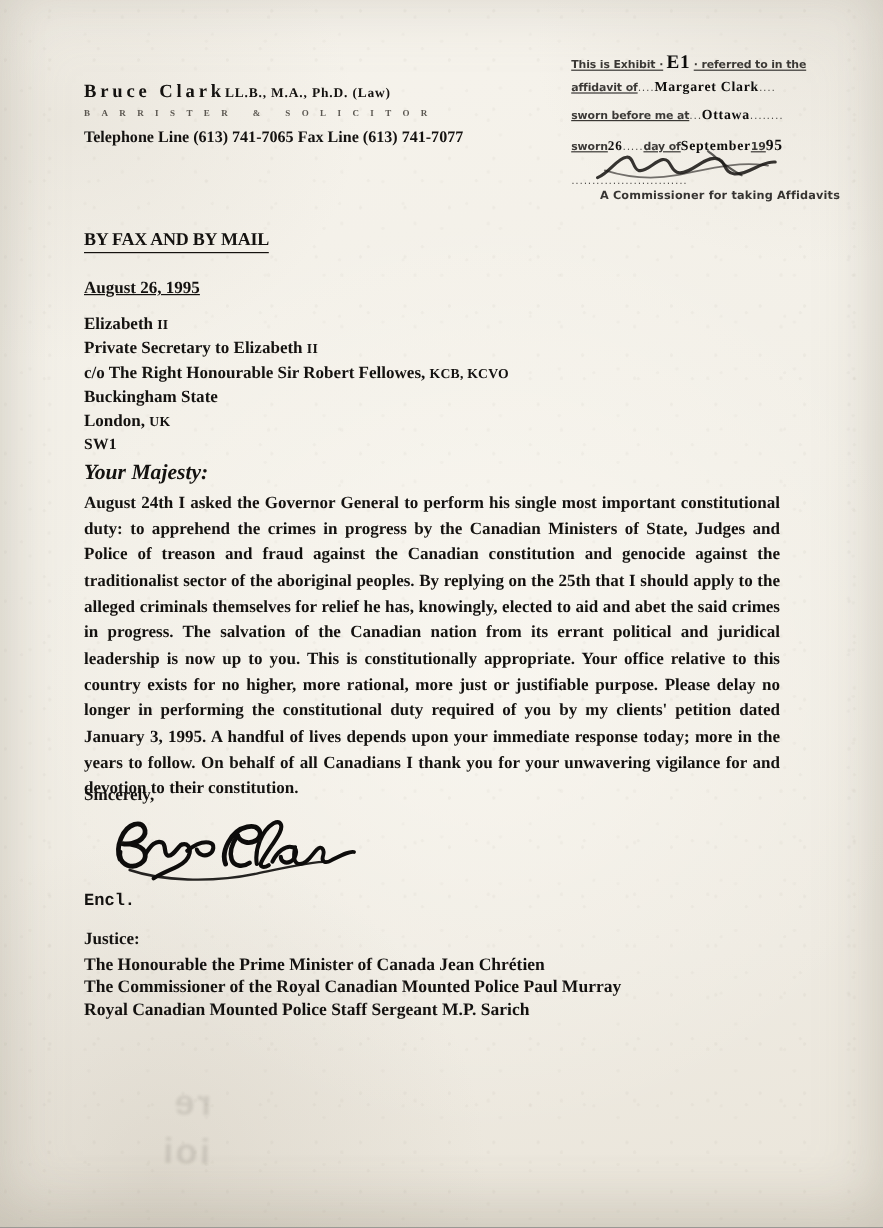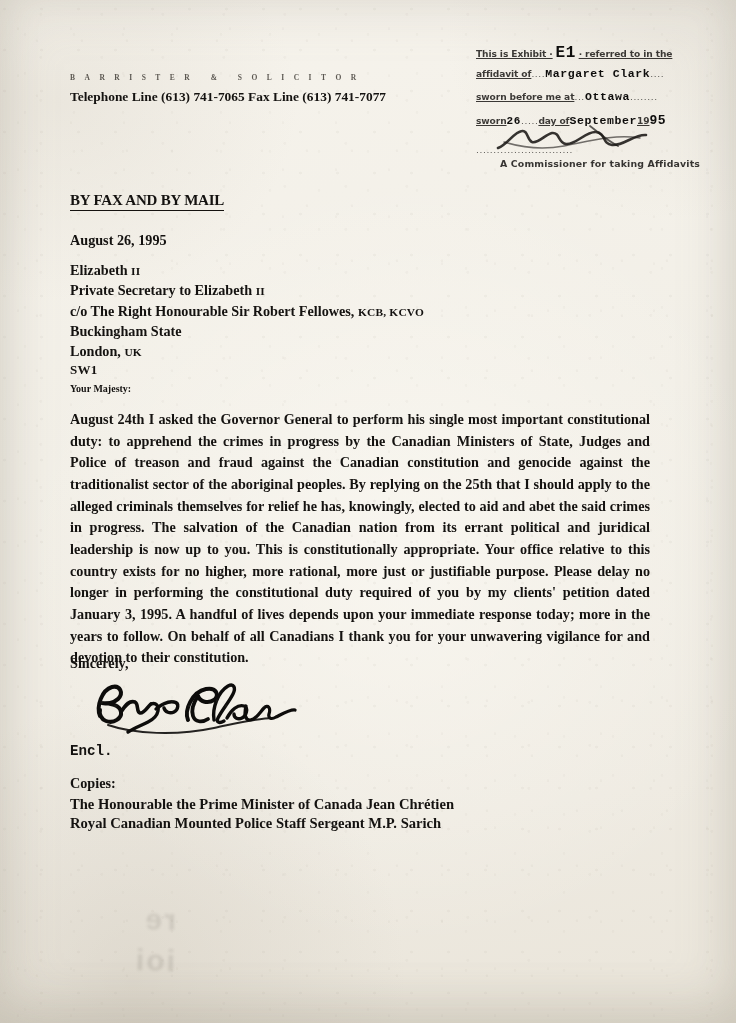--- a/index.html
+++ b/index.html
@@ -99,21 +99,21 @@
     font-size: 9.1px;
     white-space: nowrap;
     letter-spacing: -0.1px;
   }
   .stamp-printed {
     font-weight: bold;
     opacity: 0.86;
     text-decoration: underline;
   }
   .hand {
-    font-family: Liberation Mono, monospace;
+    font-family: Liberation Serif, serif;
     font-weight: bold;
     letter-spacing: 0.6px;
     color: #0e0d0c;
   }
   .stamp-foot {
     margin-top: 1px;
     text-align: center;
     font-size: 9.4px;
     font-weight: bold;
     letter-spacing: 0.15px;
@@ -141,38 +141,40 @@
     padding-bottom: 1px;
     filter: blur(0.15px);
   }
   .date {
     position: absolute;
     left: 70px;
     top: 232px;
     font-size: 14.2px;
     font-weight: bold;
     filter: blur(0.15px);
+    text-decoration: underline;
   }
   .recipient {
     position: absolute;
     left: 70px;
     top: 260px;
     font-size: 14.2px;
     font-weight: bold;
     line-height: 1.43;
     filter: blur(0.15px);
   }
   .sc { font-size: 11.4px; letter-spacing: 0.2px; }
   .salutation {
     position: absolute;
     left: 70px;
     top: 383px;
-    font-size: 10px;
-    font-weight: bold;
-    filter: blur(0.15px);
+    font-size: 18px;
+    font-weight: bold;
+    filter: blur(0.15px);
+    font-style: italic;
   }
   .bodytext {
     position: absolute;
     left: 70px;
     top: 409px;
     width: 580px;
     font-size: 14.2px;
     font-weight: bold;
     line-height: 1.525;
     text-align: justify;
@@ -242,20 +244,23 @@
     pointer-events: none;
     line-height: 1.35;
   }
 </style>
 </head>
 <body>
 
 <div class="page">
 
   <div class="letterhead">
+    <div class="lh-name">
+      <span>Bruce Clark</span><span class="degrees">LL.B., M.A., Ph.D. (Law)</span>
+    </div>
     <div class="lh-role">BARRISTER &amp; SOLICITOR</div>
     <div class="lh-addr">
       <div>Telephone Line (613) 741-7065 Fax Line (613) 741-7077</div>
     </div>
   </div>
 
   <div class="stamp">
     <div class="stamp-row">
       <span class="stamp-printed">This is Exhibit ·</span>
       <span class="hand" style="font-size:16px;">E1</span>
@@ -311,23 +316,24 @@
       <path d="M100,44 C96,34 104,16 118,13 C128,11 132,19 126,24 C120,28 112,26 110,20" stroke-width="4"></path>
       <path d="M110,20 C106,26 103,34 105,40 C107,46 114,47 120,43" stroke-width="3.8"></path>
       <path d="M126,44 C124,32 130,16 140,10 C146,7 148,12 145,18 C141,26 134,34 130,42 C128,46 131,48 136,45" stroke-width="3.4"></path>
       <path d="M139,42 C143,34 150,28 156,30 C161,32 158,40 154,42 C150,44 146,42 146,38" stroke-width="3.4"></path>
       <path d="M158,30 C156,38 157,44 162,44 C168,44 172,36 176,32 C180,28 183,32 181,38 C180,42 183,44 188,41 C196,37 203,33 207,34" stroke-width="3.2"></path>
       <path d="M20,49 C46,58 88,60 126,52 C150,47 170,42 185,42" stroke-width="2" opacity="0.9"></path>
     </g>
   </svg>
 
   <div class="encl">Encl.</div>
-  <div class="copies-label">Copies:</div>
+  <div class="copies-label">Justice:</div>
   <div class="copies-list">
     <div>The Honourable the Prime Minister of Canada Jean Chrétien</div>
+    <div>The Commissioner of the Royal Canadian Mounted Police Paul Murray</div>
     <div>Royal Canadian Mounted Police Staff Sergeant M.P. Sarich</div>
   </div>
 
   <div class="ghost">
     <div>re</div>
       <div>ioi</div>
   </div>
 
   <div class="grain"></div>
   <div class="vignette"></div>

